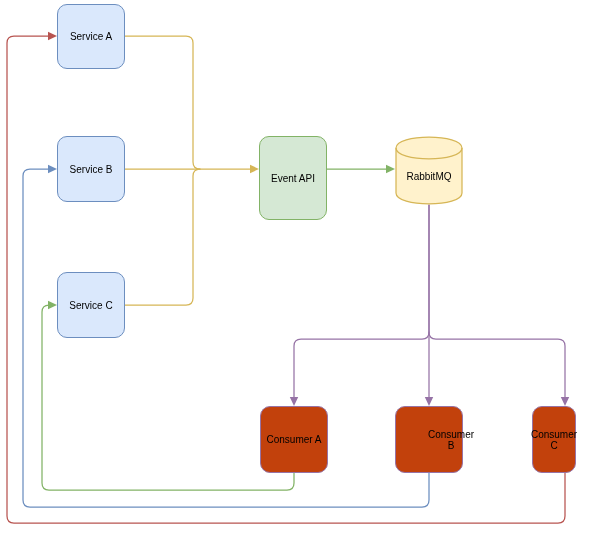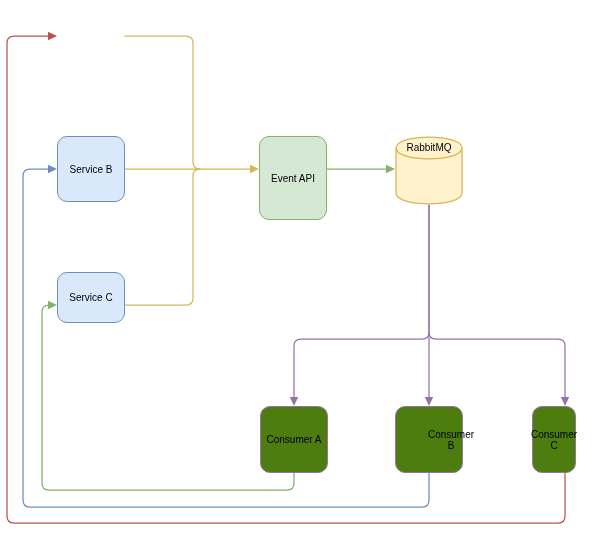--- a/index.html
+++ b/index.html
@@ -8,23 +8,23 @@
     font-family:"Liberation Sans",sans-serif;overflow:hidden;
   }
   .edges{position:absolute;left:0;top:0;width:600px;height:533px;}
   .node{
     position:absolute;display:flex;align-items:center;justify-content:center;
     border:1px solid;border-radius:10px;box-sizing:border-box;
     font-size:10px;color:#000000;text-align:center;
   }
   .node-blue{background:#dae8fc;border-color:#6c8ebf;}
   .node-green{background:#d5e8d4;border-color:#82b366;}
-  .node-purple{background:#4d7c0f;border-color:#9673a6;}
+  .node-purple{background:#c2410c;border-color:#9673a6;}
   .node-cyl{
-    position:absolute;display:flex;justify-content:center;
+    position:absolute;display:flex;align-items:center;justify-content:center;
     font-size:10px;color:#000000;text-align:center;border:none;background:transparent;
   }
   .node-cyl svg{position:absolute;left:0;top:0;}
   .node-cyl .lbl{position:relative;top:6px;}
   .lbl{pointer-events:none;}
   path.edge{fill:none;stroke-width:1.25;stroke-linejoin:round;stroke-linecap:round;}
 </style>
 </head>
 <body>
 
@@ -74,26 +74,29 @@
       <path class="edge" d="M429,473 L429,500 Q429,507 422,507 L30,507 Q23,507 23,500 L23,176 Q23,169 30,169 L48,169" stroke="#6c8ebf"></path>
       <polygon points="57,169 48,164.8 48,173.2" fill="#6c8ebf"></polygon>
     </g>
 
     <g>
       <path class="edge" d="M565,473 L565,516 Q565,523 558,523 L14,523 Q7,523 7,516 L7,43 Q7,36 14,36 L48,36" stroke="#b85450"></path>
       <polygon points="57,36 48,31.8 48,40.2" fill="#b85450"></polygon>
     </g>
   </svg>
 
+  <div class="node node-blue" style="left:57px;top:4px;width:68px;height:65px;">
+    <span class="lbl">Service A</span>
+  </div>
 
   <div class="node node-blue" style="left:57px;top:136px;width:68px;height:66px;justify-content:center;">
     <span class="lbl">Service B</span>
   </div>
 
-  <div class="node node-blue" style="left:57px;top:272px;width:68px;height:51px;">
+  <div class="node node-blue" style="left:57px;top:272px;width:68px;height:66px;">
     <span class="lbl">Service C</span>
   </div>
 
   <div class="node node-green" style="left:259px;top:136px;width:68px;height:84px;">
     <span class="lbl">Event API</span>
   </div>
 
   <div class="node-cyl" style="left:395px;top:136px;width:68px;height:69px;">
     <svg width="68" height="69" viewBox="0 0 68 69">
       <path stroke-width="1.25" d="M 1 12 C 1 -2.6 67 -2.6 67 12 L 67 57 C 67 71.6 1 71.6 1 57 Z" fill="#fff2cc" stroke="#d6b656"></path>

